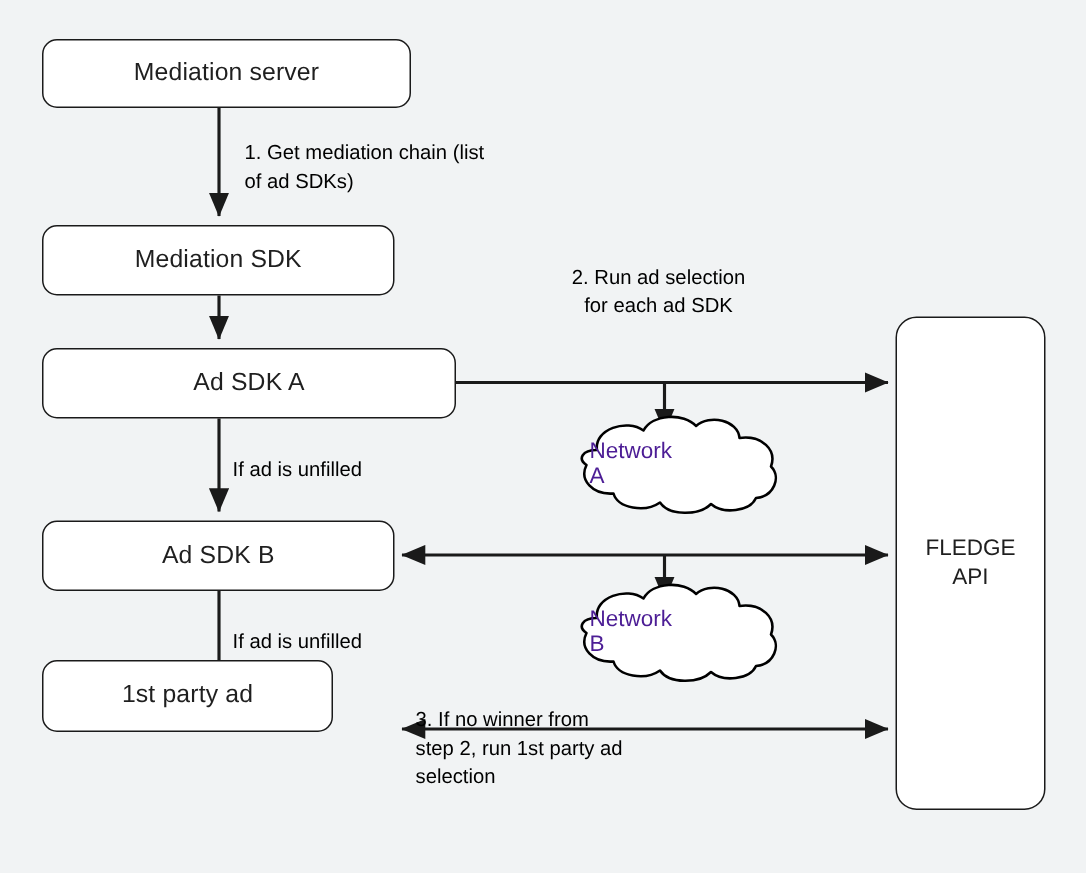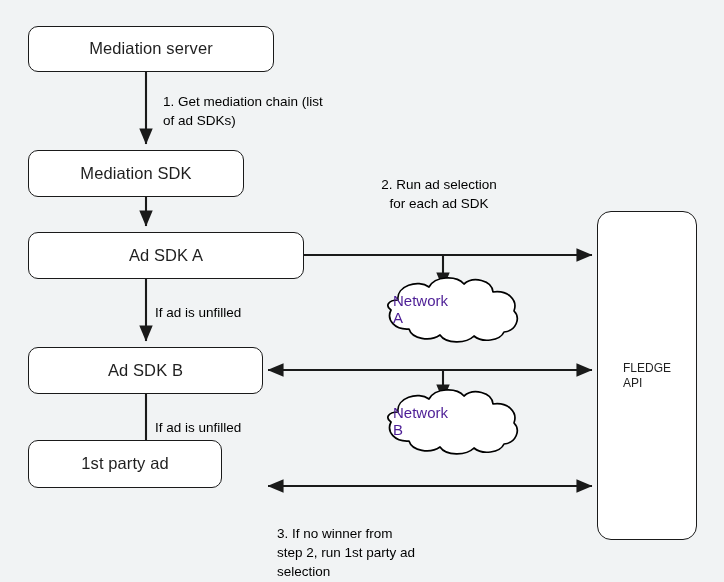--- a/index.html
+++ b/index.html
@@ -54,22 +54,23 @@
     position: absolute;
     font-size: 13.5px;
     color: #000000;
     line-height: 1.42;
     white-space: pre-line;
   }
   .annotation.centered {
     text-align: center;
   }
   .fledge-label {
-    font-size: 12px;
+    font-size: 15px;
     color: #1f1f1f;
+    text-align: center;
     line-height: 1.25;
     white-space: pre-line;
   }
 </style>
 </head>
 <body>
 
 <div id="diagram-root">
 
   <svg id="diagram-svg" viewBox="0 0 724 582" xmlns="http://www.w3.org/2000/svg">
@@ -126,21 +127,21 @@
                C 430 454, 412 451, 409 441
                C 395 442, 386 432, 391 422
                C 385 418, 388 412, 398 412 Z" fill="#ffffff" stroke="#000000" stroke-width="1.7" stroke-linejoin="round"></path>
     </g>
   </svg>
 
   <div class="node-box" style="left:28px; top:26px; width:246px; height:46px;">
     <span class="node-label">Mediation server</span>
   </div>
 
-  <div class="node-box" style="left:28px; top:150px; width:216px; height:47px;">
+  <div class="node-box" style="left:28px; top:150px; width:235px; height:47px;">
     <span class="node-label">Mediation SDK</span>
   </div>
 
   <div class="node-box" style="left:28px; top:232px; width:276px; height:47px;">
     <span class="node-label">Ad SDK A</span>
   </div>
 
   <div class="node-box" style="left:28px; top:347px; width:235px; height:47px;">
     <span class="node-label">Ad SDK B</span>
   </div>
@@ -163,17 +164,17 @@
   <div class="annotation" style="left:163px; top:92px; width:215px;">1. Get mediation chain (list
 of ad SDKs)</div>
 
   <div class="annotation centered" style="left:339px; top:175px; width:200px;">2. Run ad selection
 for each ad SDK</div>
 
   <div class="annotation" style="left:155px; top:303px; width:160px;">If ad is unfilled</div>
 
   <div class="annotation" style="left:155px; top:418px; width:160px;">If ad is unfilled</div>
 
-  <div class="annotation" style="left:277px; top:524px; width:215px;">3. If no winner from
+  <div class="annotation" style="left:277px; top:470px; width:215px;">3. If no winner from
 step 2, run 1st party ad
 selection</div>
 
 </div>
 
 </body></html>

